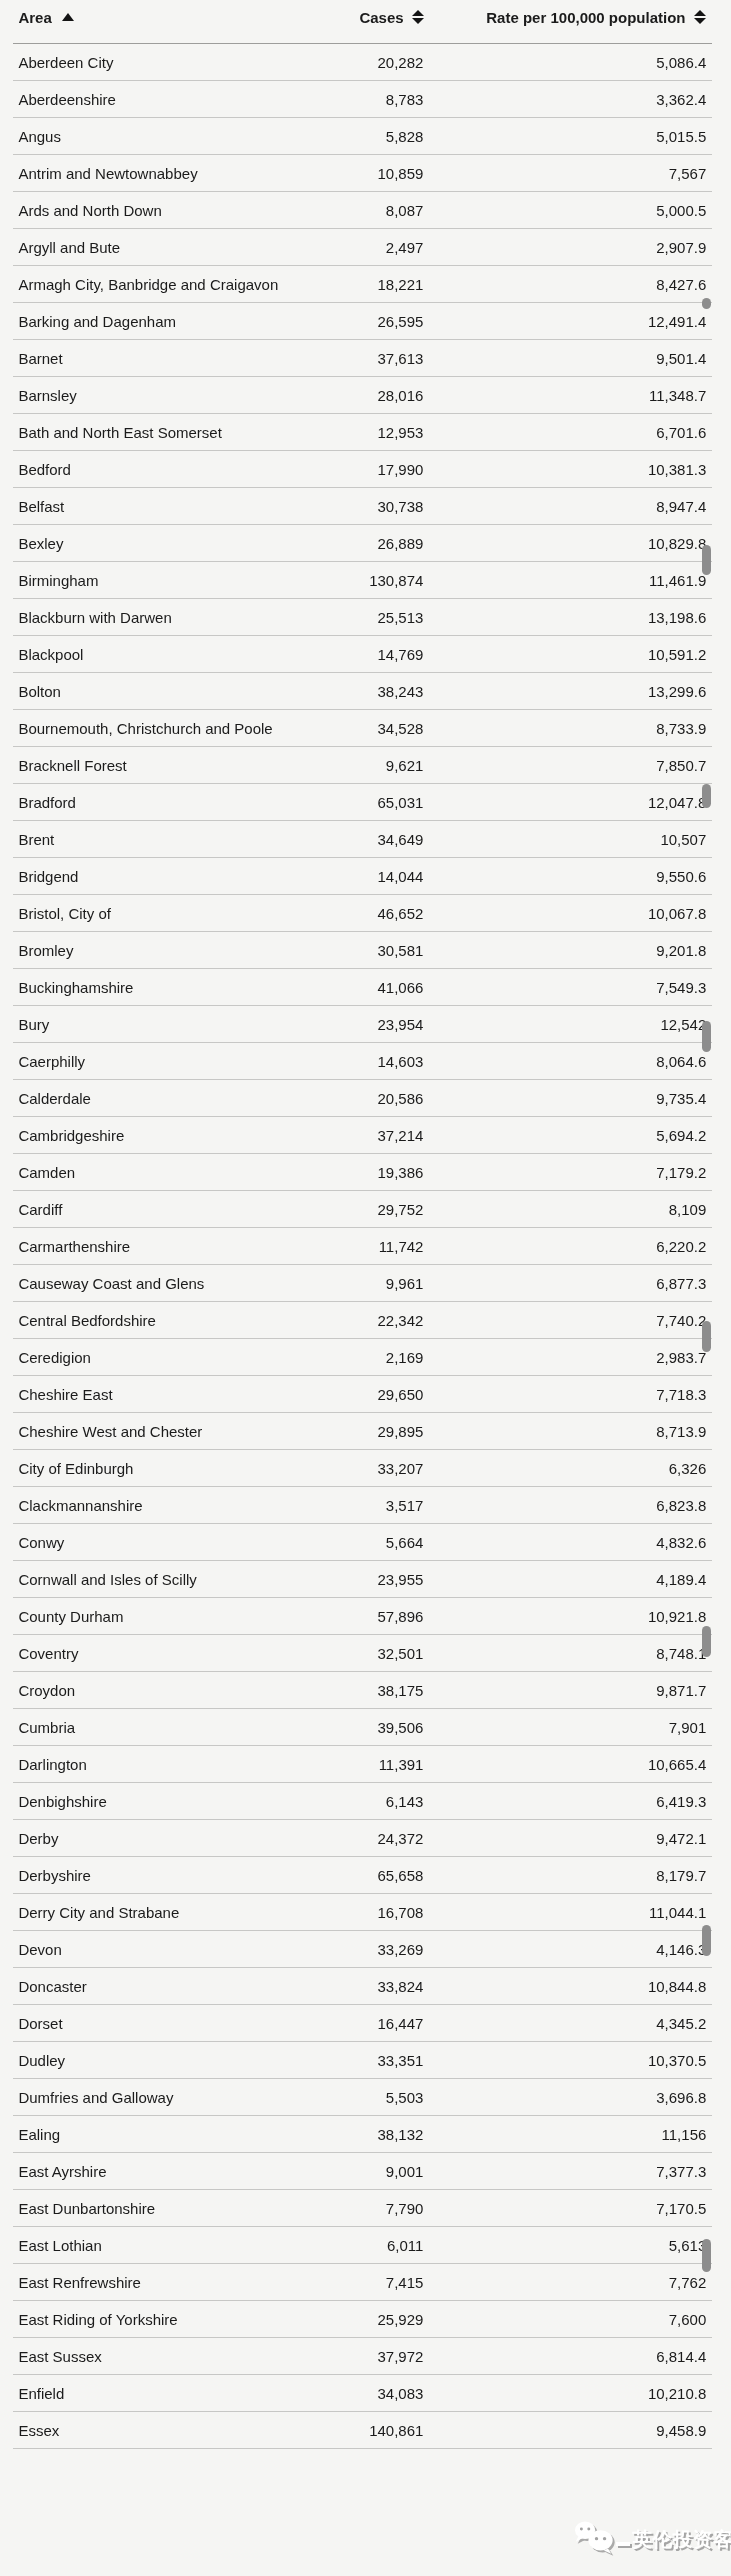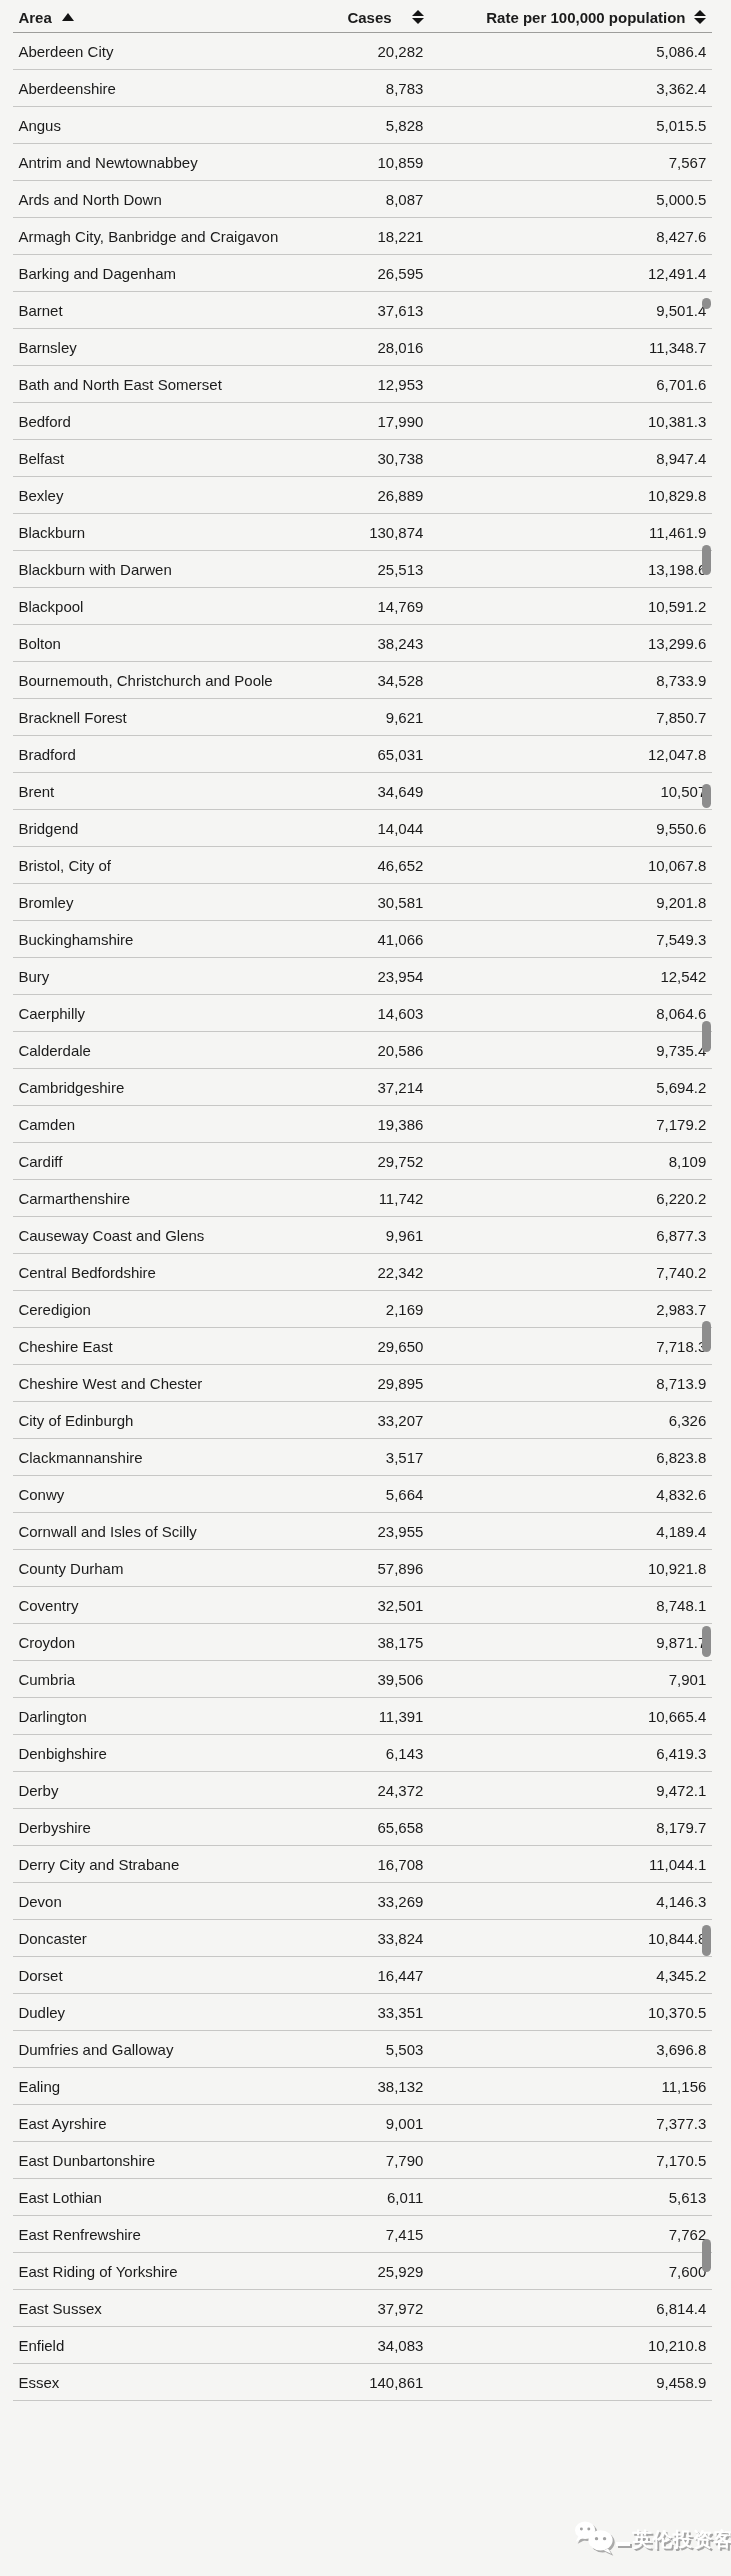--- a/index.html
+++ b/index.html
@@ -5,29 +5,29 @@
   html,body{margin:0;padding:0;}
   body{
     width:732px;height:2576px;position:relative;overflow:hidden;
     background:#f5f5f3;color:#1b1b1b;
     font-family:"Liberation Sans",sans-serif;
     -webkit-font-smoothing:antialiased;
   }
   .table{position:relative;width:732px;}
   
   .thead{
-    height:33px;margin:0 19.6px 0 13px;position:relative;
+    height:44px;margin:0 19.6px 0 13px;position:relative;
     border-bottom:1.4px solid #9d9d9b;box-sizing:border-box;
   }
   .th{
     position:absolute;top:0;height:34px;display:flex;align-items:center;
     font-size:15px;font-weight:700;white-space:nowrap;cursor:pointer;
   }
   .th-area{left:5.4px;}
-  .th-cases{right:288px;gap:12px;}
+  .th-cases{right:288px;}
   .th-rate{right:6.1px;}
   .sort-asc{
     width:0;height:0;margin-left:10.2px;
     border-left:6.1px solid transparent;border-right:6.1px solid transparent;
     border-bottom:8.1px solid #141414;
   }
   .sort-both{display:flex;flex-direction:column;gap:2.7px;margin-left:8.8px;}
   .sort-both i{display:block;width:0;height:0;
     border-left:6.1px solid transparent;border-right:6.1px solid transparent;}
   .sort-both .up{border-bottom:6.8px solid #141414;}
@@ -113,20 +113,25 @@
         <span class="td td-area">Antrim and Newtownabbey</span>
         <span class="td td-cases">10,859</span>
         <span class="td td-rate">7,567</span>
       </div>
       <div class="tr">
         <span class="td td-area">Ards and North Down</span>
         <span class="td td-cases">8,087</span>
         <span class="td td-rate">5,000.5</span>
       </div>
       <div class="tr">
+        <span class="td td-area">Argyll and Bute</span>
+        <span class="td td-cases">2,497</span>
+        <span class="td td-rate">2,907.9</span>
+      </div>
+      <div class="tr">
         <span class="td td-area">Armagh City, Banbridge and Craigavon</span>
         <span class="td td-cases">18,221</span>
         <span class="td td-rate">8,427.6</span>
       </div>
       <div class="tr">
         <span class="td td-area">Barking and Dagenham</span>
         <span class="td td-cases">26,595</span>
         <span class="td td-rate">12,491.4</span>
       </div>
       <div class="tr">
@@ -153,21 +158,21 @@
         <span class="td td-area">Belfast</span>
         <span class="td td-cases">30,738</span>
         <span class="td td-rate">8,947.4</span>
       </div>
       <div class="tr">
         <span class="td td-area">Bexley</span>
         <span class="td td-cases">26,889</span>
         <span class="td td-rate">10,829.8</span>
       </div>
       <div class="tr">
-        <span class="td td-area">Blackburn</span>
+        <span class="td td-area">Birmingham</span>
         <span class="td td-cases">130,874</span>
         <span class="td td-rate">11,461.9</span>
       </div>
       <div class="tr">
         <span class="td td-area">Blackburn with Darwen</span>
         <span class="td td-cases">25,513</span>
         <span class="td td-rate">13,198.6</span>
       </div>
       <div class="tr">
         <span class="td td-area">Blackpool</span>

